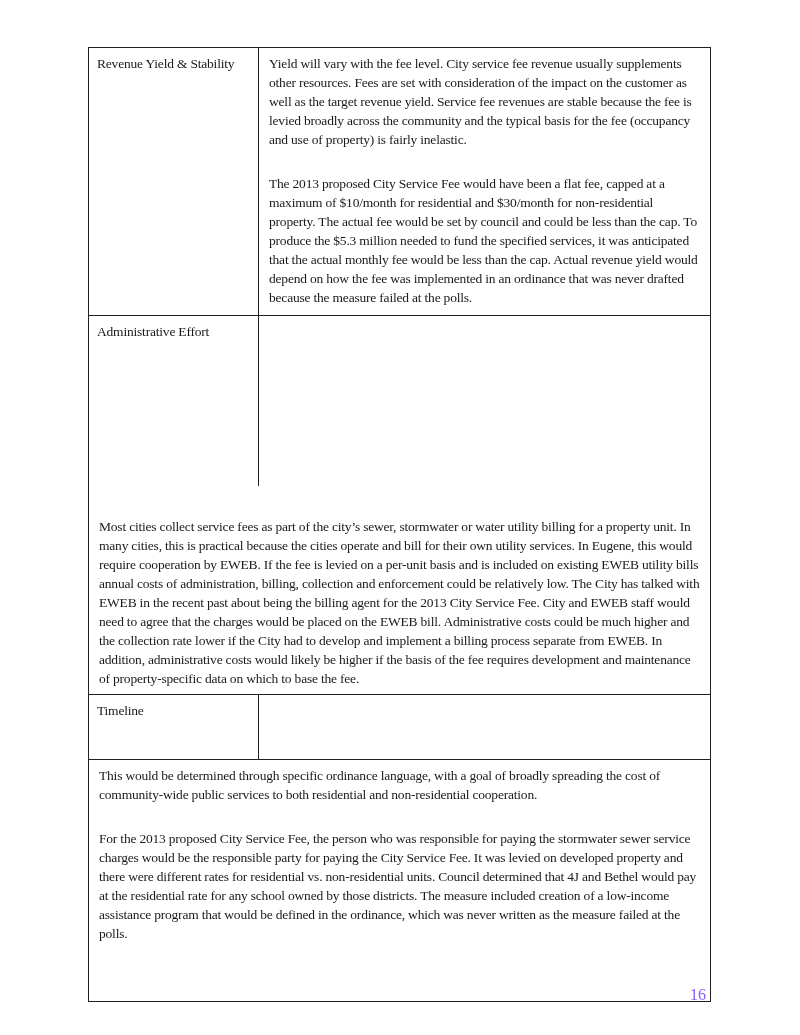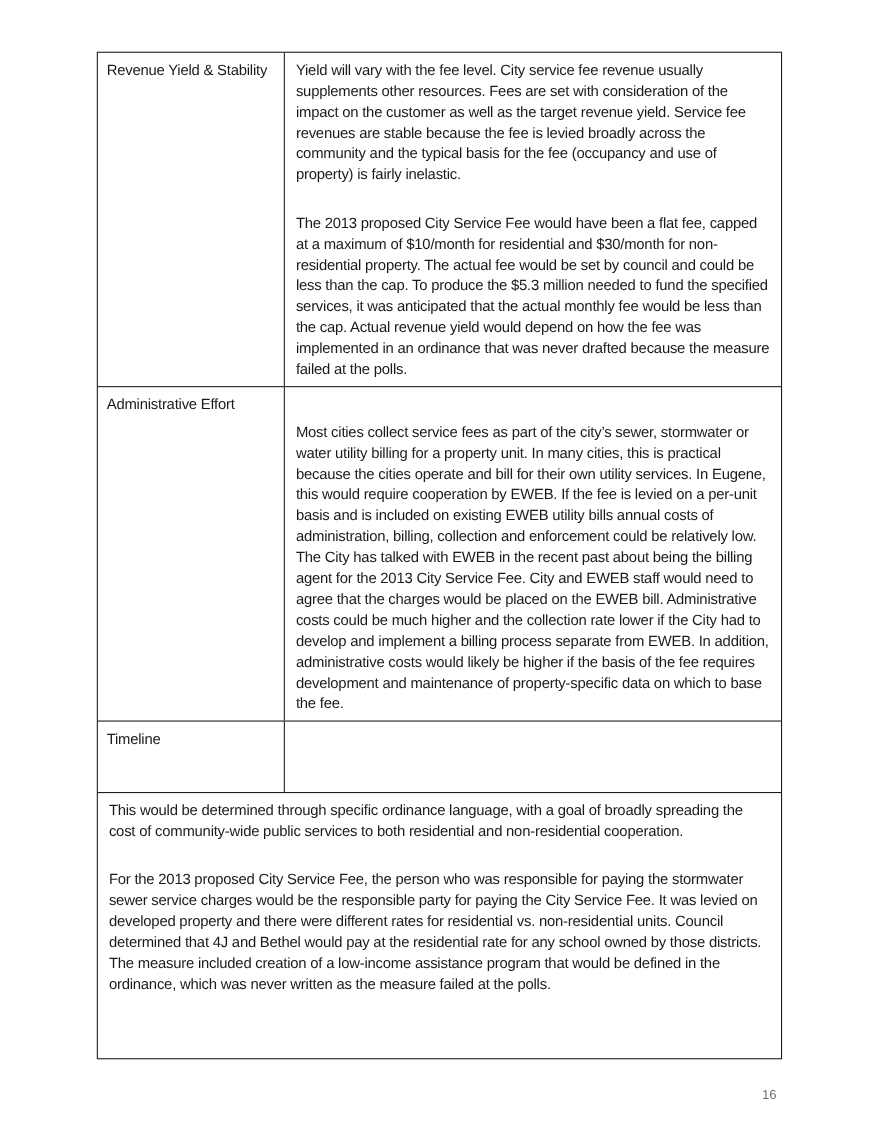--- a/index.html
+++ b/index.html
@@ -1,21 +1,21 @@
 <!DOCTYPE html>
 <html><head>
 <meta charset="utf-8">
 <style>
   html, body { margin: 0; padding: 0; background: #ffffff; }
   .page {
     position: relative;
     width: 800px;
     height: 1035px;
     background: #ffffff;
-    font-family: Liberation Sans, sans-serif;
+    font-family: Liberation Serif, serif;
     color: #1a1a1a;
     overflow: hidden;
   }
   .doc-table {
     position: absolute;
     left: 88px;
     top: 47px;
     width: 623px;
     border: 1px solid #1f1f1f;
     box-sizing: border-box;
@@ -46,30 +46,30 @@
     letter-spacing: -0.2px;
   }
   .content-cell p {
     margin: 0 0 11px 0;
   }
   .content-cell p:last-child {
     margin-bottom: 0;
     margin-top: 25px;
   }
   .row-0 { min-height: 267px; }
-  .row-1 { min-height: 262px; }
+  .row-1 { min-height: 262px; flex-direction: column; }
   .row-2 { min-height: 64px; }
   .row-3 { min-height: 241px; }
   .page-number {
     position: absolute;
     top: 988px;
     right: 94px;
-    font-size: 12px;
+    font-size: 16px;
     line-height: 14px;
-    color: #737373;
+    color: #8b5cf6;
   }
 </style>
 </head>
 <body>
 
 <div class="page">
   <div class="doc-table" id="doc-table">
   <div class="doc-row row-0">
     <div class="label-cell">Revenue Yield &amp; Stability</div>
     <div class="content-cell">

